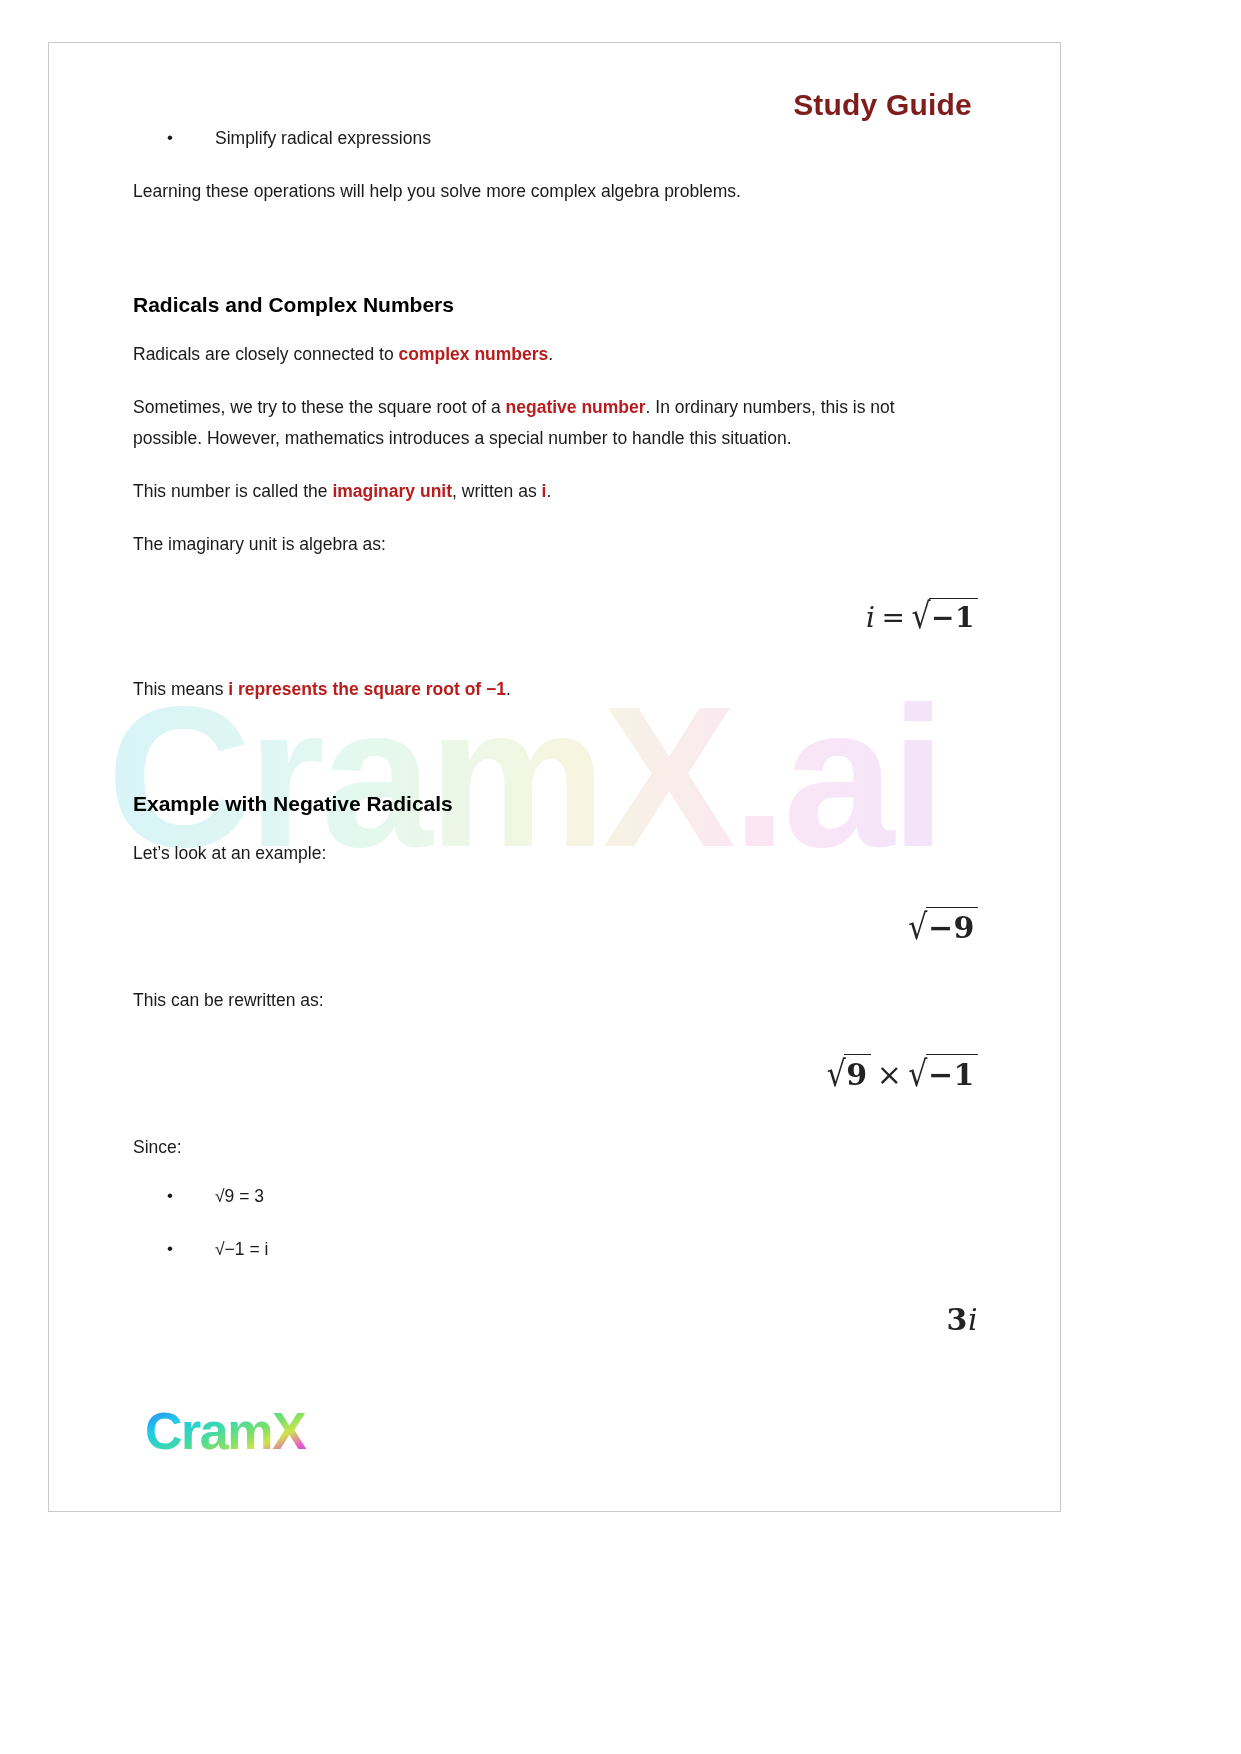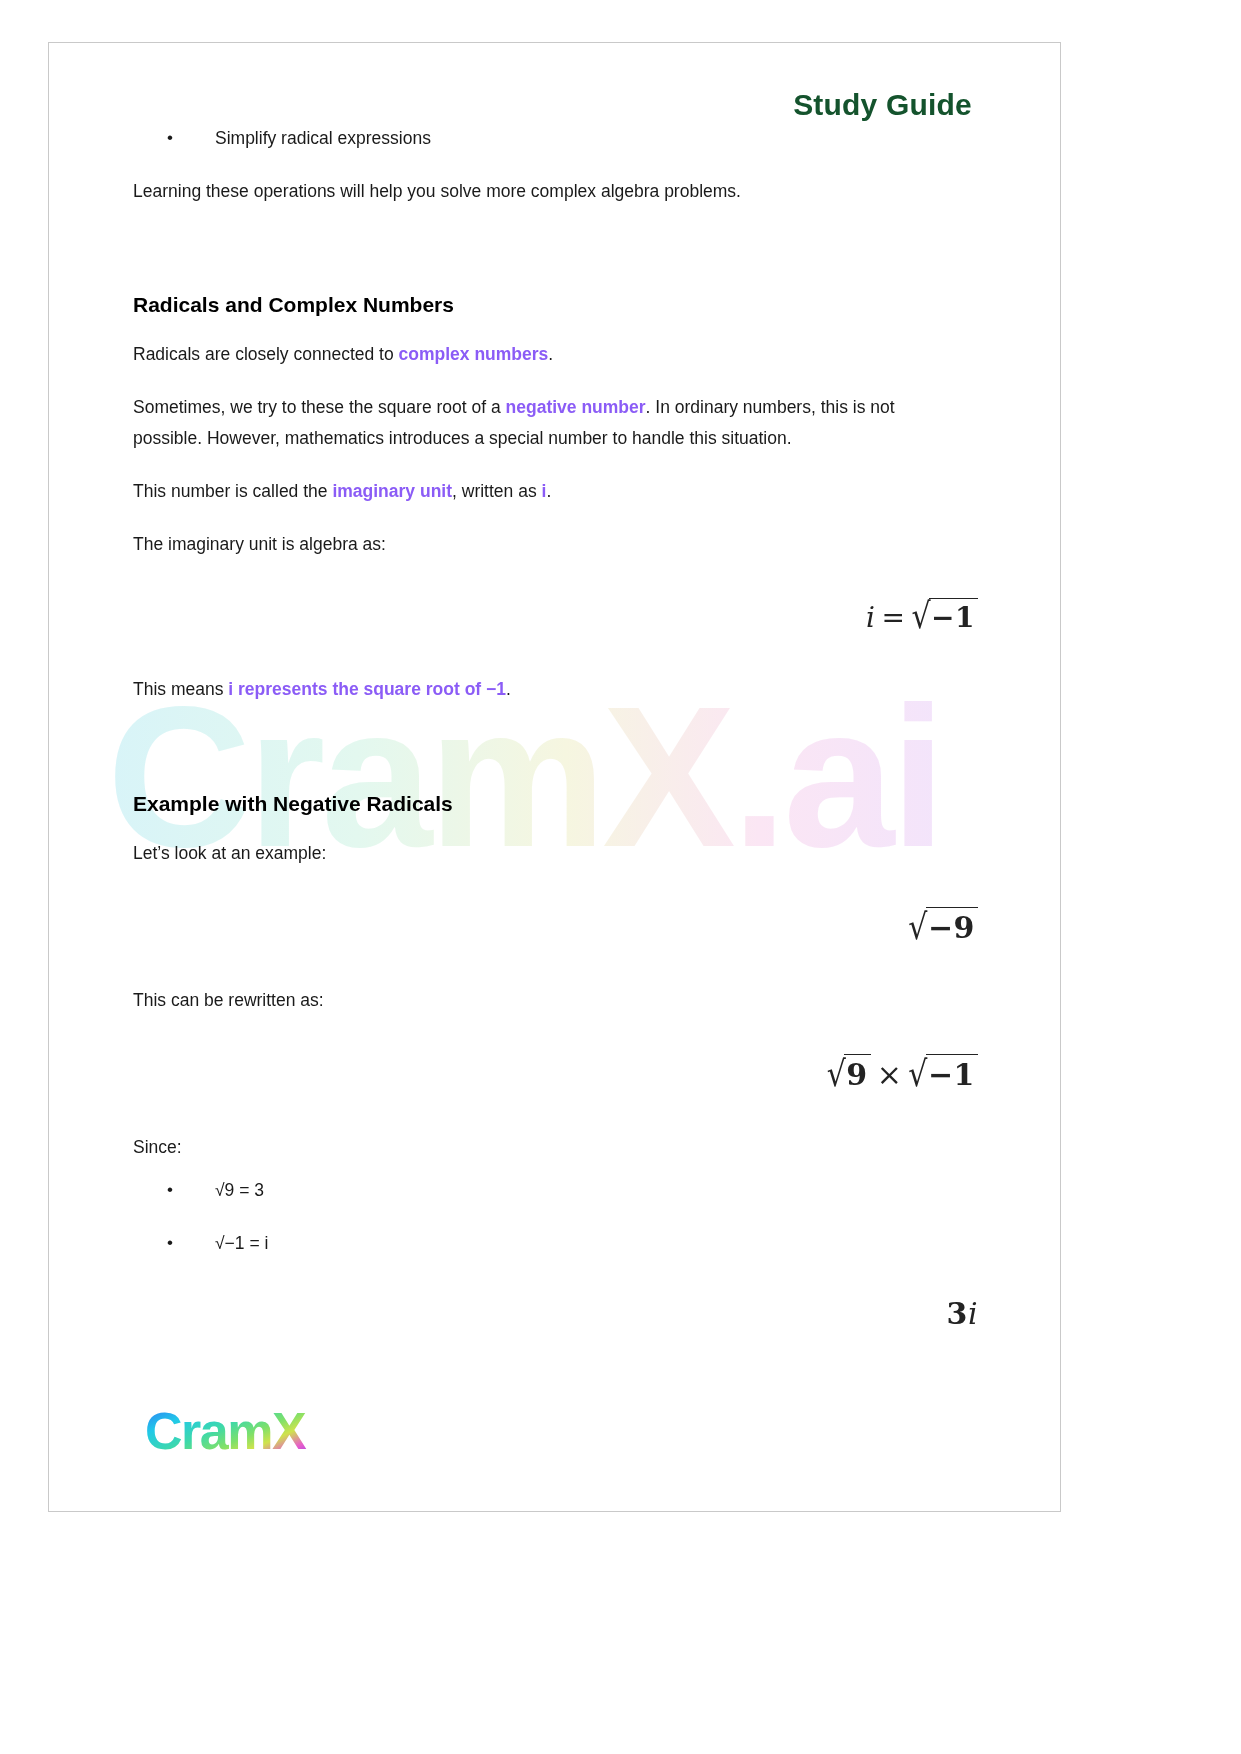--- a/index.html
+++ b/index.html
@@ -30,36 +30,36 @@
     z-index: 3;
     padding: 0 82px 0 84px;
   }
 
   
   .doc-title {
     text-align: right;
     font-size: 30px;
     font-weight: bold;
     letter-spacing: 0.2px;
-    color: #14532d;
+    color: #7f1d1d;
     margin: 44px 6px 0 0;
     line-height: 1.2;
   }
 
   
   .para {
     font-size: 17.5px;
     line-height: 1.78;
     color: #1a1a1a;
     margin: 0 0 22px 0;
     max-width: 820px;
     font-stretch: semi-condensed;
   }
-  .para.tight { margin-bottom: 12px; }
-  .para b, .para strong { font-weight: bold; color: #8b5cf6; }
+  .para.tight { margin-bottom: 18px; }
+  .para b, .para strong { font-weight: bold; color: #b91c1c; }
 
   .section-head {
     font-size: 21px;
     font-weight: bold;
     color: #000;
     margin: 0 0 22px 0;
   }
 
   .spacer-lg { height: 64px; }
 

